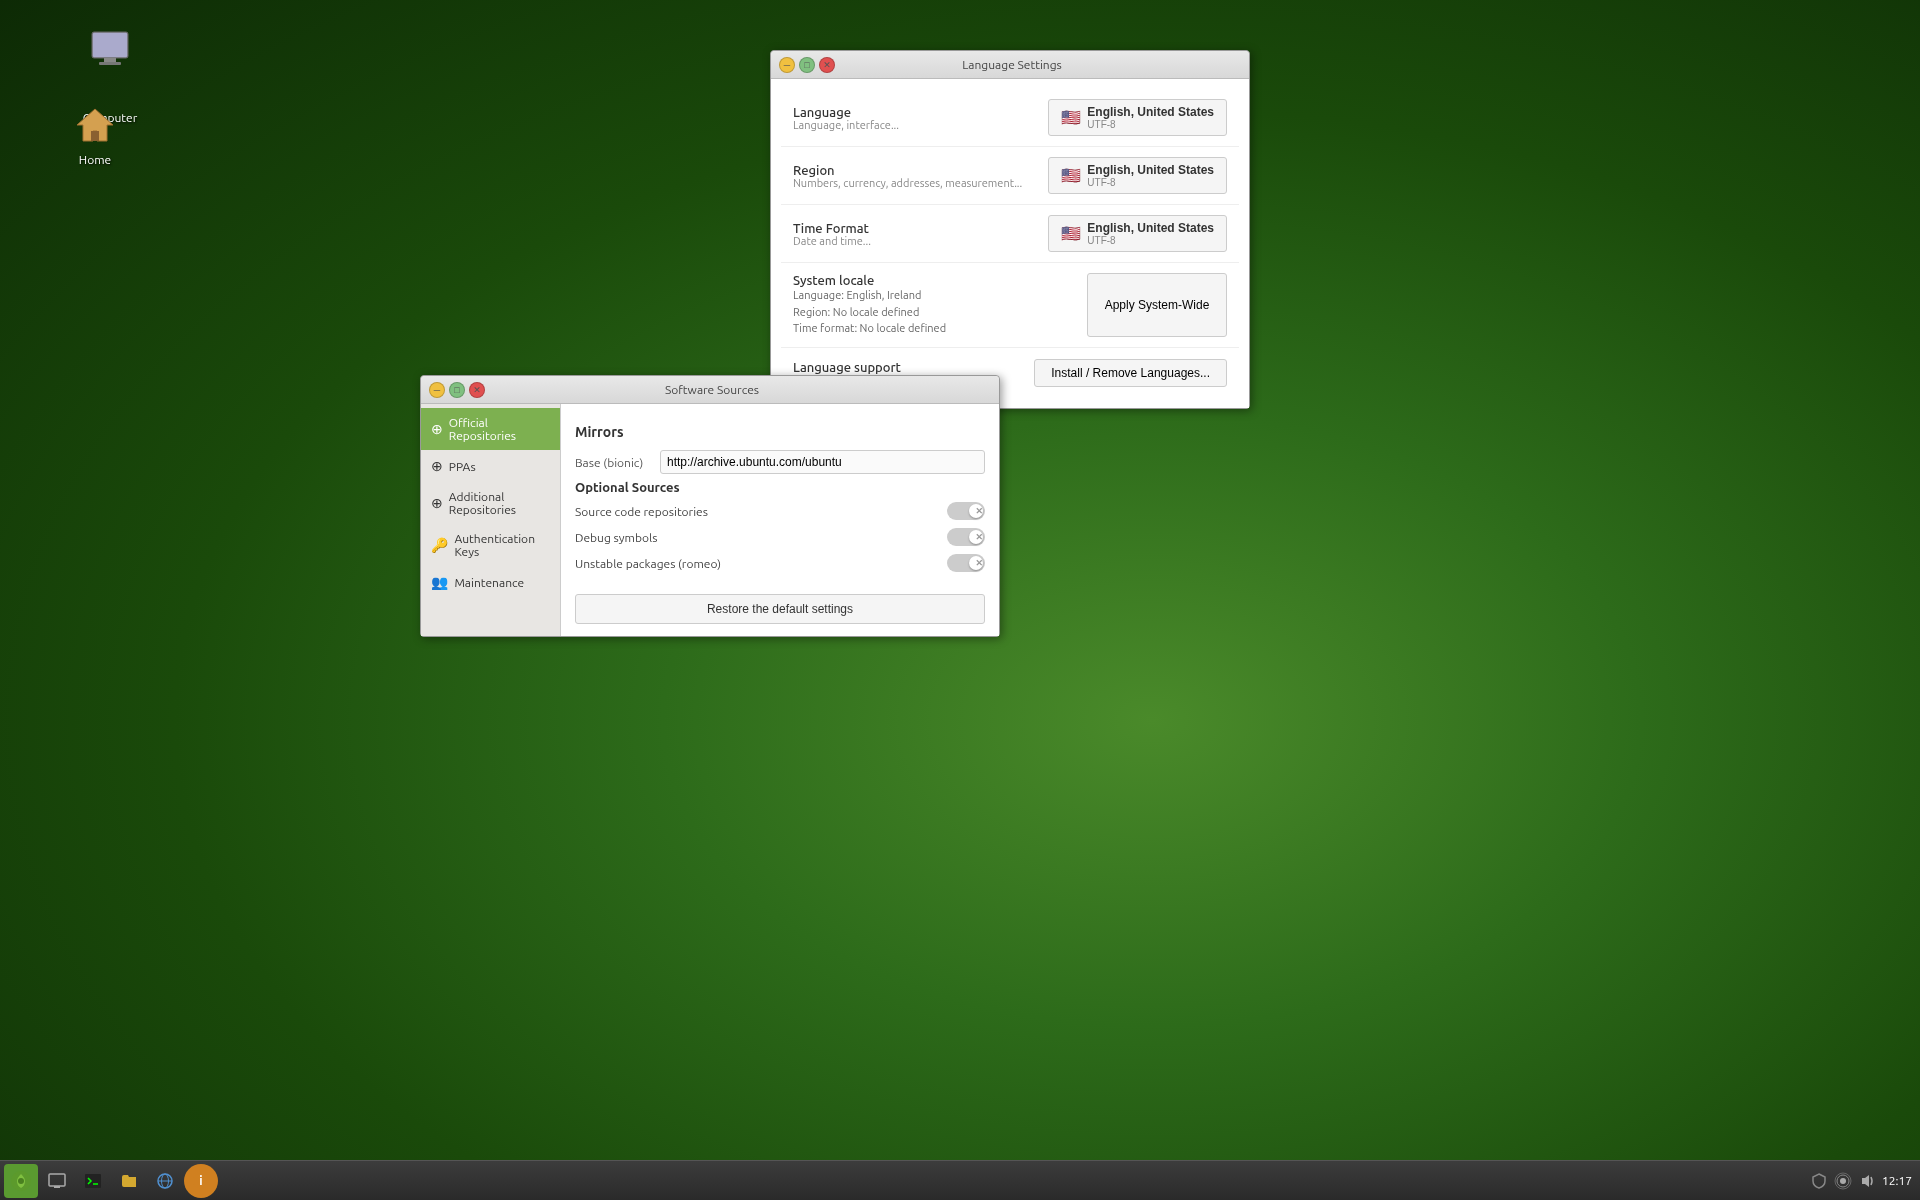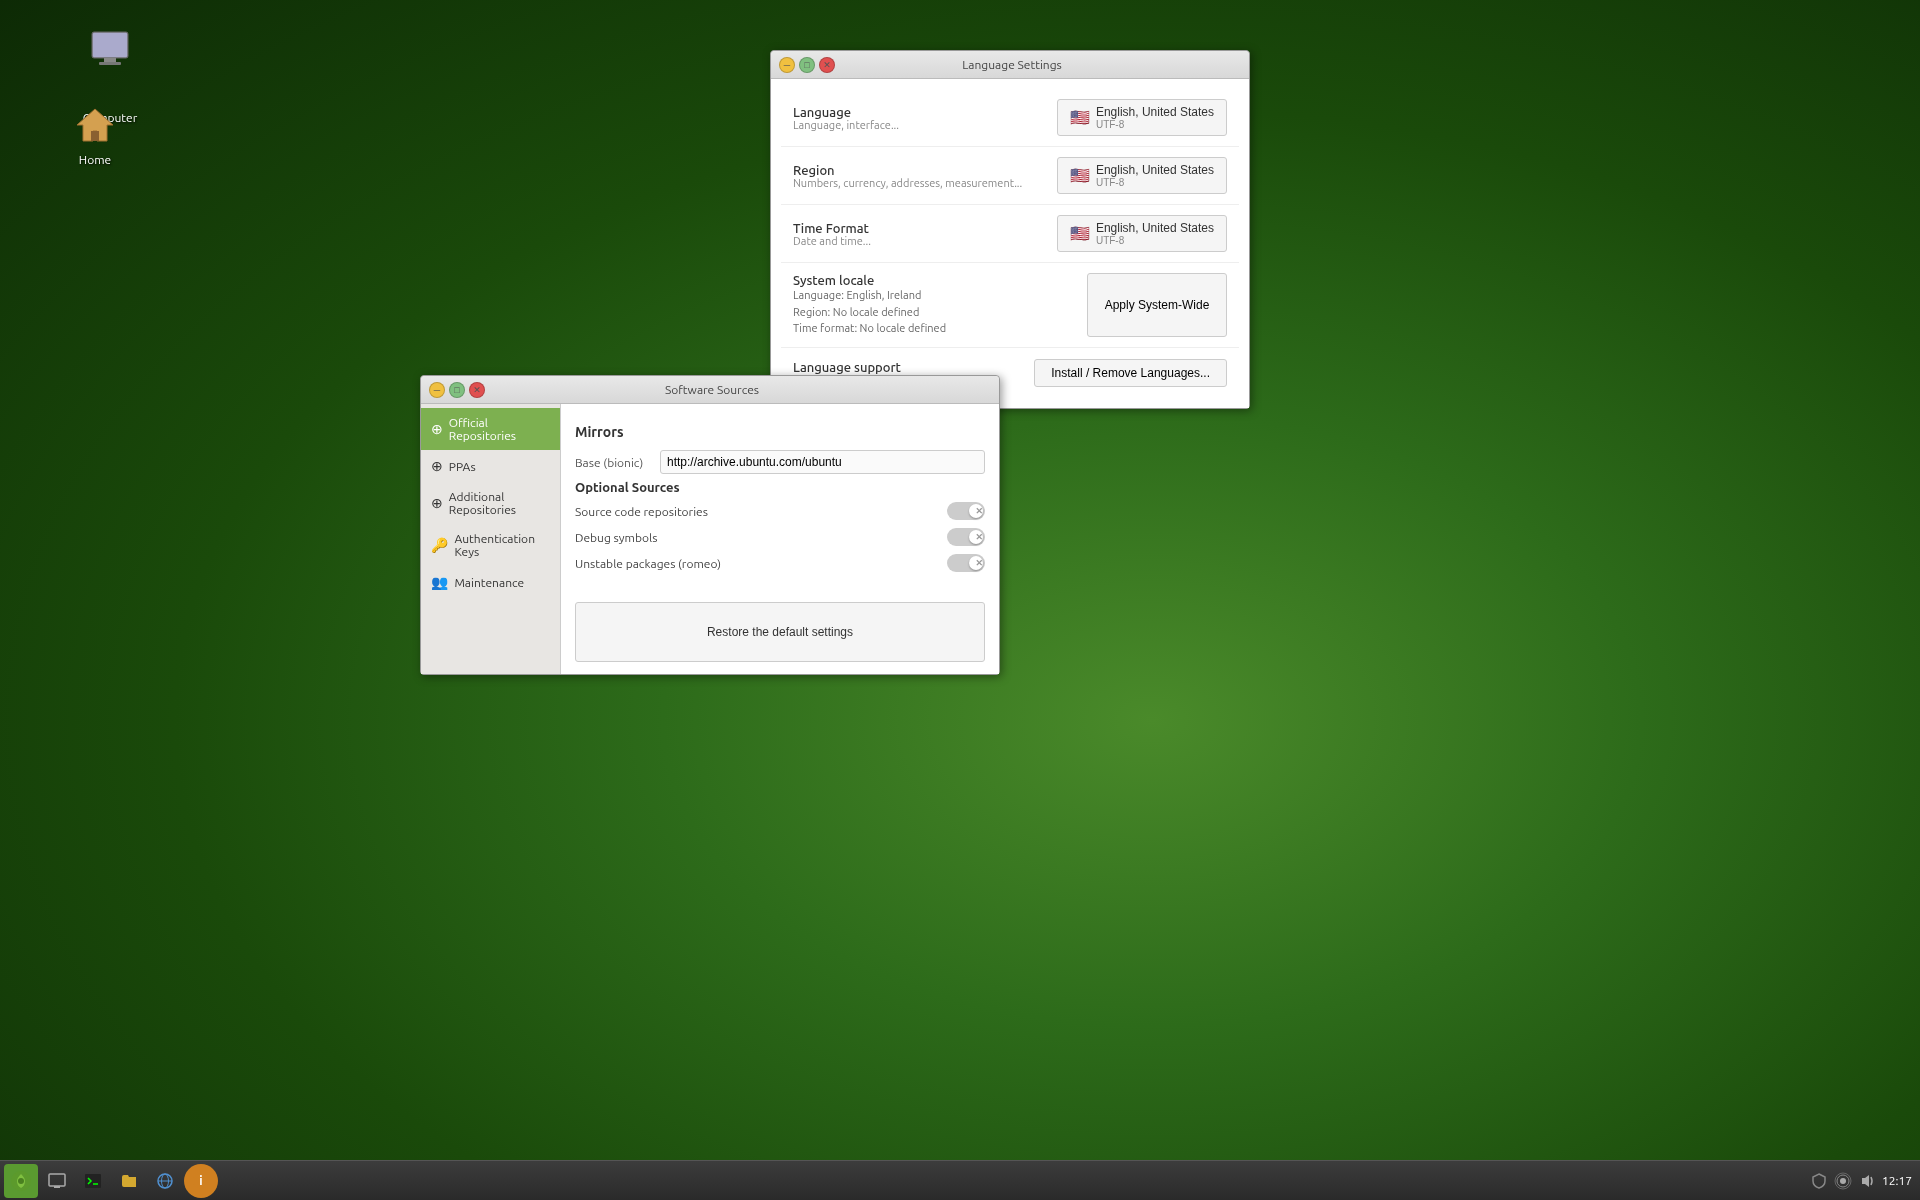--- a/index.html
+++ b/index.html
@@ -164,21 +164,21 @@
       align-items: center;
       gap: 6px;
       min-width: 170px;
     }
     .flag-icon { font-size: 16px; }
     .lang-value-text {
       display: flex;
       flex-direction: column;
       align-items: flex-start;
     }
-    .lang-main { font-size: 12px; font-weight: 400; }
+    .lang-main { font-size: 12px; font-weight: 700; }
     .lang-sub { font-size: 10px; color: #888; }
     .locale-info { font-size: 11px; color: #666; line-height: 1.5; flex: 1; }
     .apply-btn {
       background: #f5f5f5;
       border: 1px solid #ccc;
       border-radius: 3px;
       padding: 24px 16px;
       font-size: 12px;
       cursor: pointer;
       min-width: 140px;
@@ -289,22 +289,22 @@
       position: absolute;
       right: 2px;
       top: 50%;
       transform: translateY(-50%);
       font-size: 9px;
       color: #999;
       font-weight: bold;
     }
     .restore-btn {
       width: 100%;
-      margin-top: 22px;
-      padding: 22px;
+      margin-top: 14px;
+      padding: 7px;
       background: #f5f5f5;
       border: 1px solid #ccc;
       border-radius: 3px;
       font-size: 12px;
       cursor: pointer;
       text-align: center;
       color: #333;
     }
 
     

